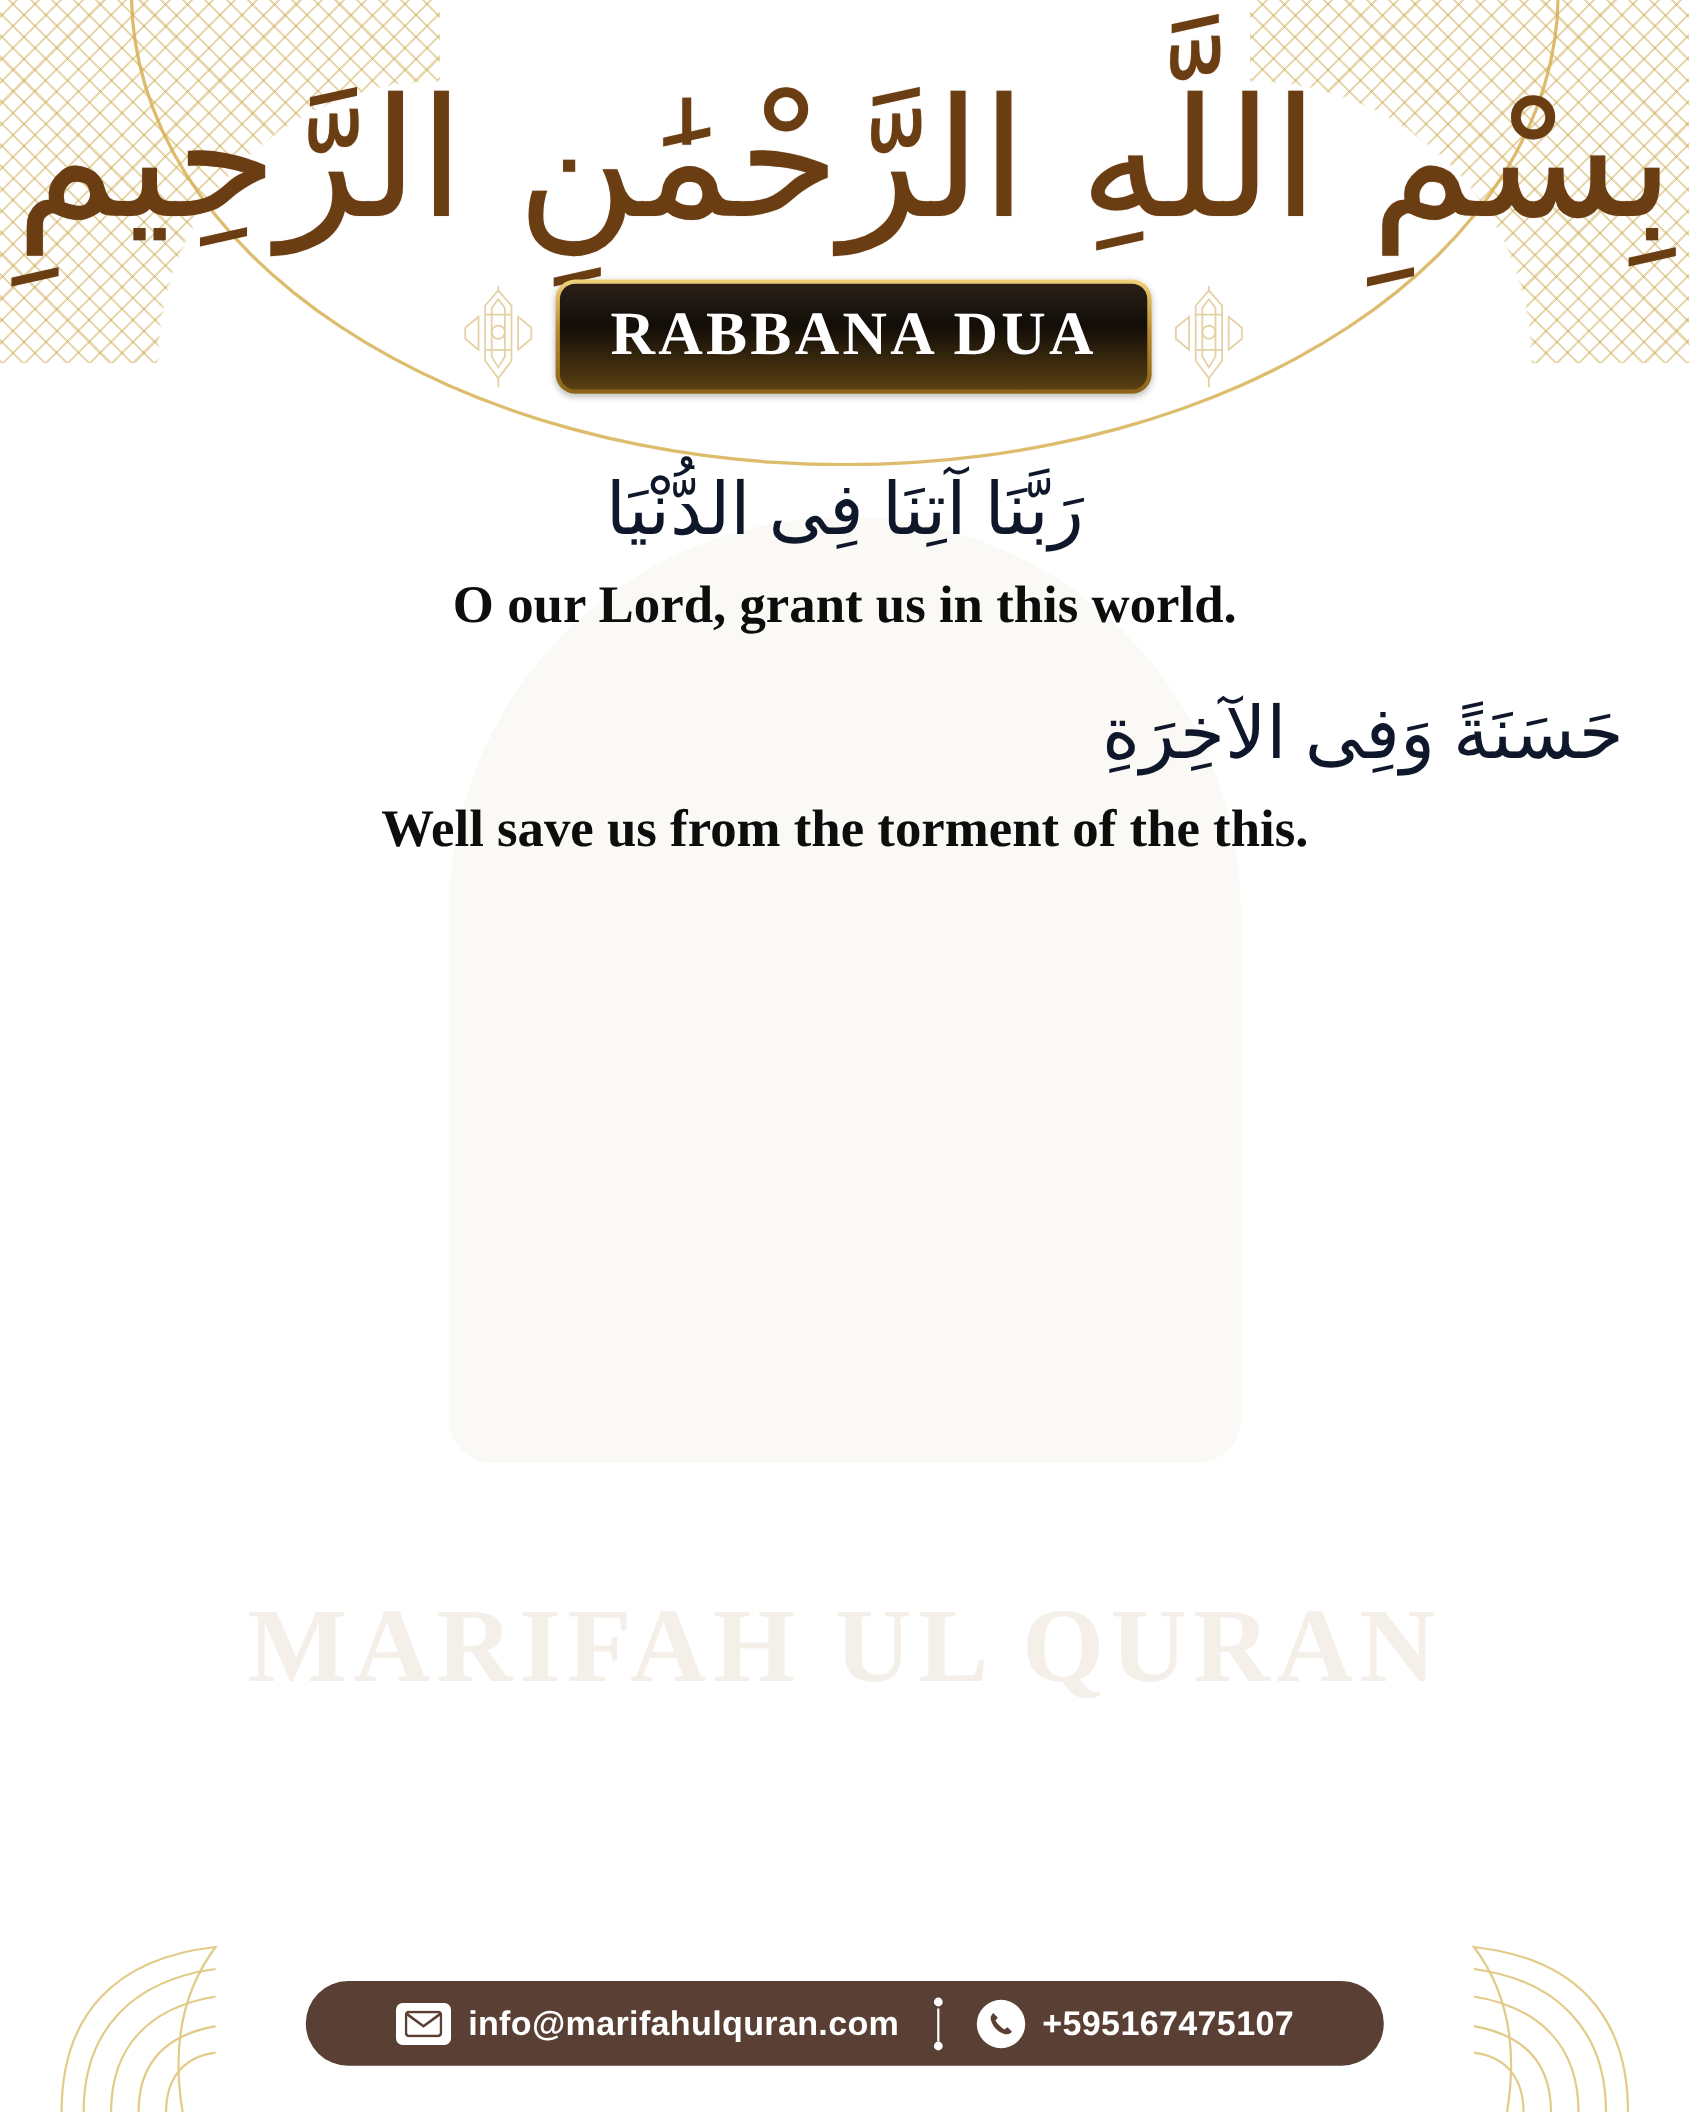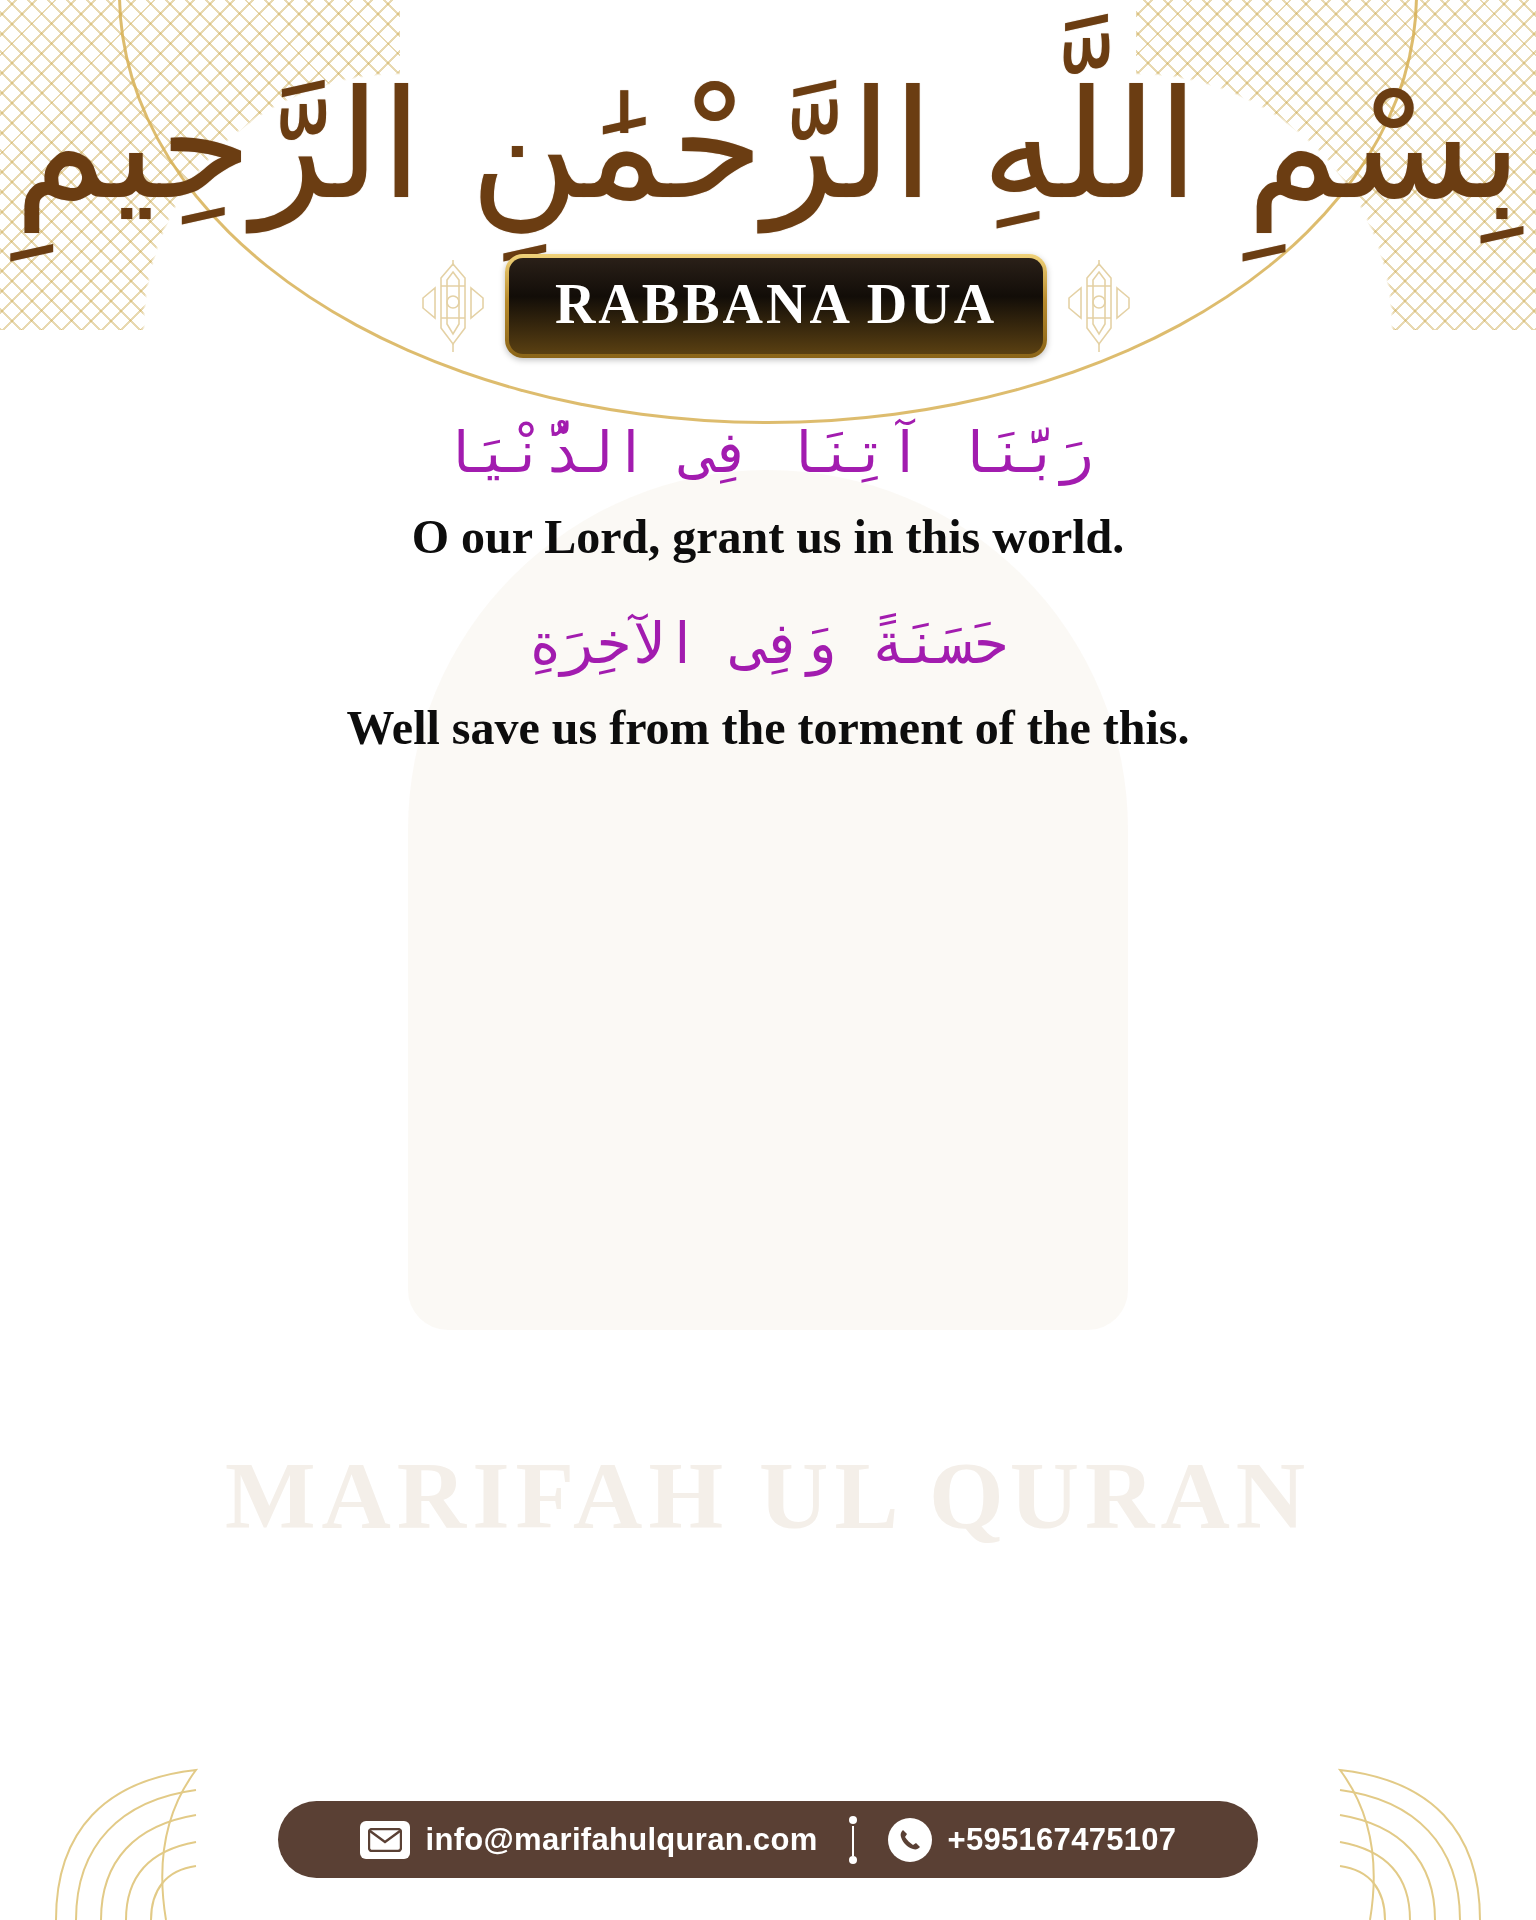--- a/index.html
+++ b/index.html
@@ -134,37 +134,37 @@
     white-space: nowrap;
   }
 
   
   .verses {
     margin-top: 58px;
     padding: 0 60px;
     text-align: center;
   }
   .arabic {
-    font-family: Liberation Mono, monospace;
+    font-family: Liberation Serif, serif;
     direction: rtl;
-    color: #a21caf;
-    font-size: 57px;
+    color: #0f172a;
+    font-size: 66px;
     line-height: 1.45;
     margin-bottom: 10px;
     white-space: nowrap;
   }
   .english {
     font-family: "Liberation Serif", serif;
     font-weight: 700;
     color: #0d0d0d;
     font-size: 48px;
     line-height: 1.22;
     margin-bottom: 40px;
   }
-  .block-2 .arabic { margin-top: 38px; }
+  .block-2 .arabic { margin-top: 38px; text-align: right; }
   .block-3 .arabic { margin-top: 38px; }
 
   
   .footer-orn {
     position: absolute;
     bottom: 0;
     width: 190px;
     height: 250px;
     pointer-events: none;
     opacity: 0.75;

